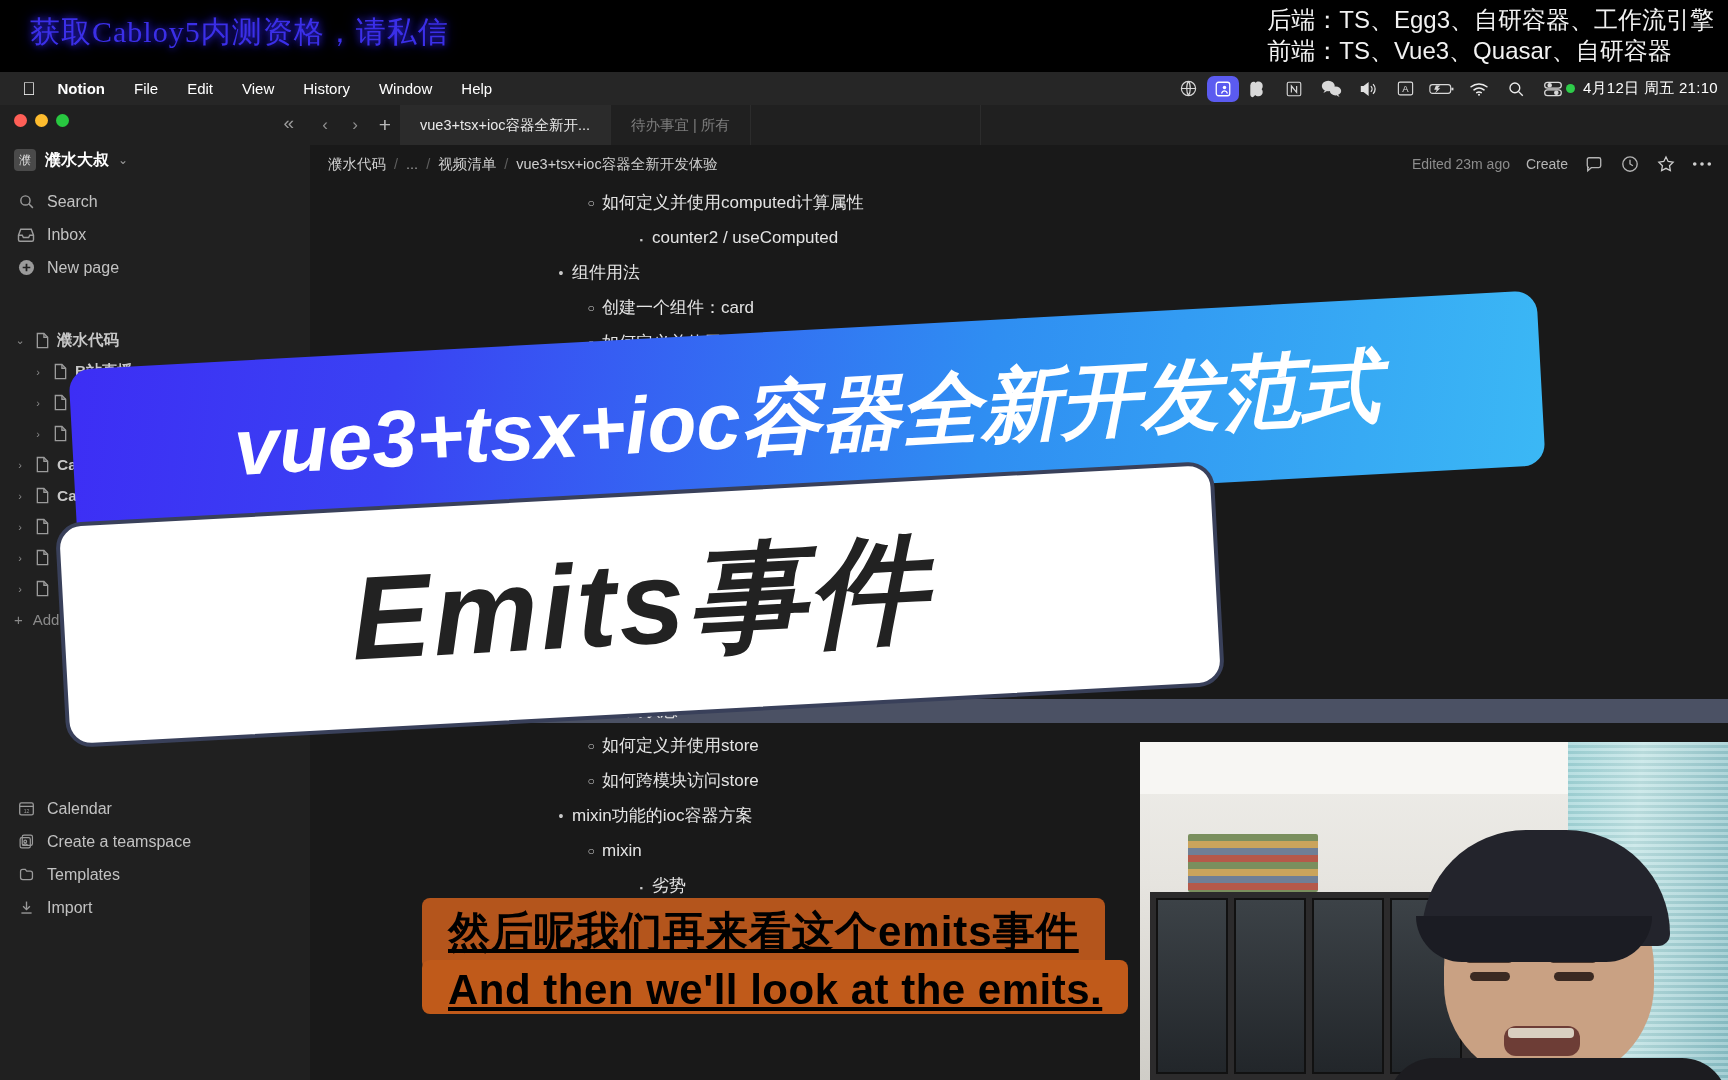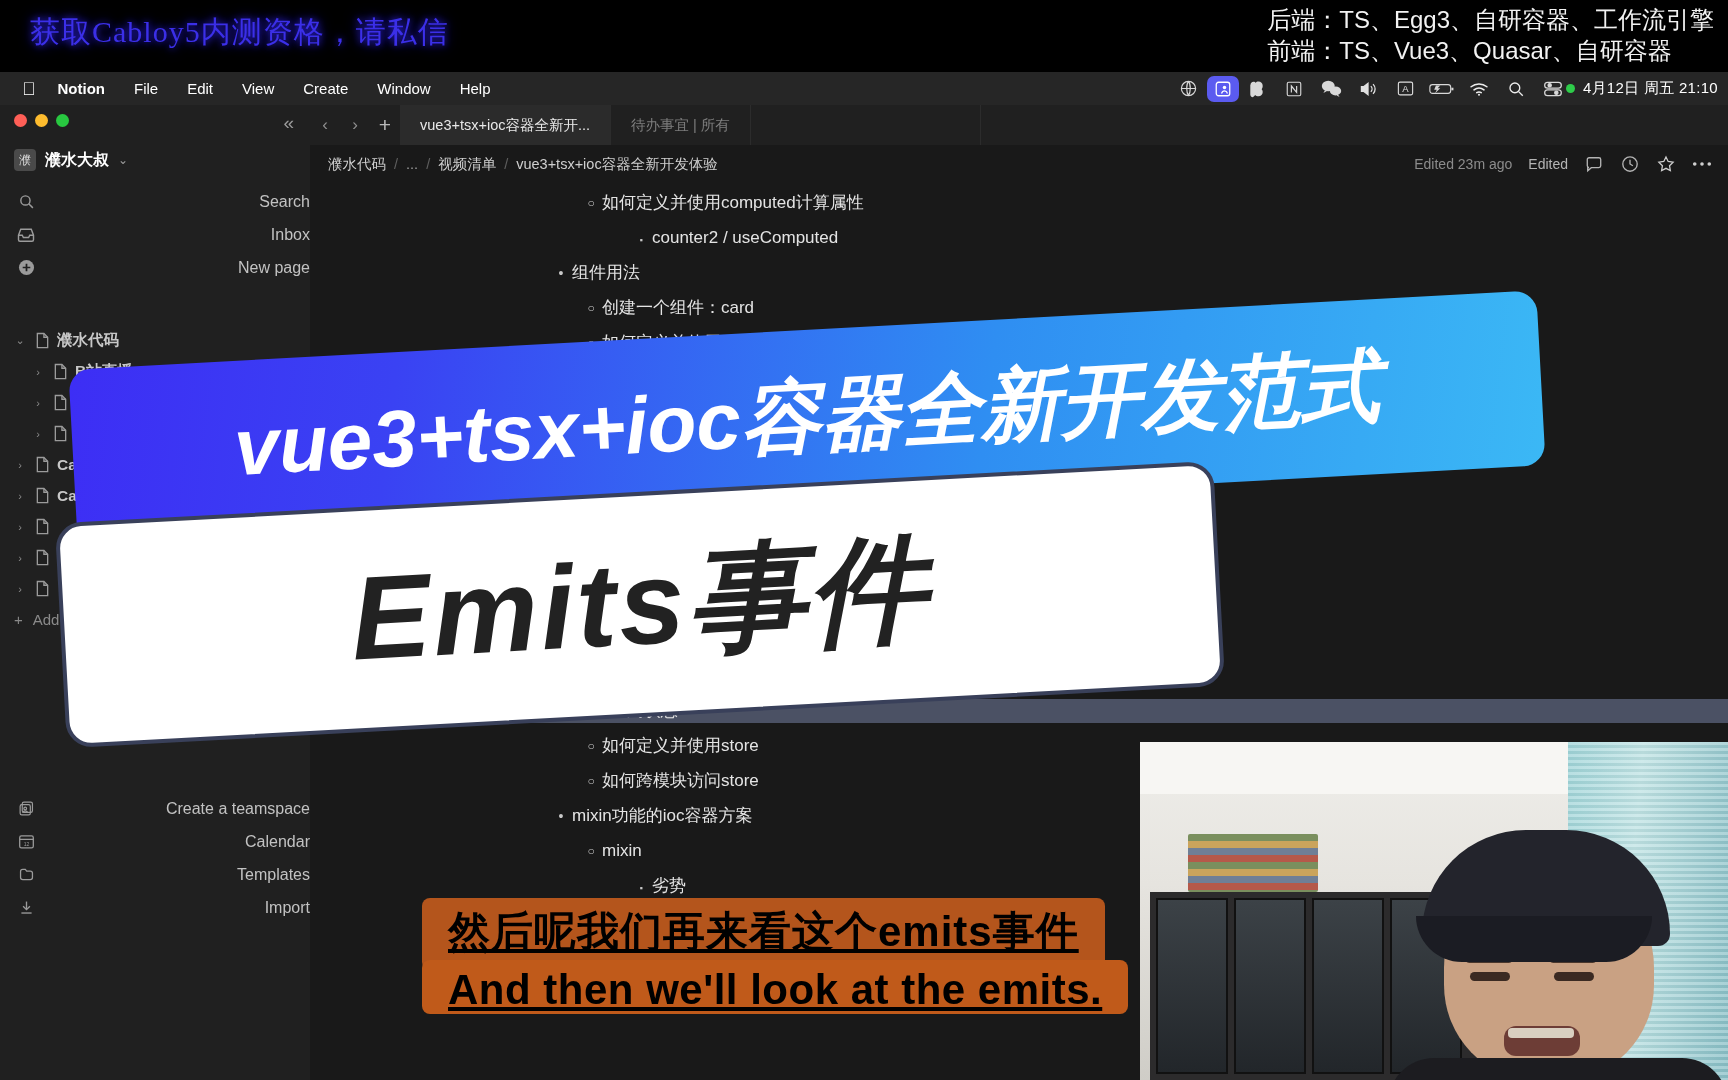--- a/index.html
+++ b/index.html
@@ -62,21 +62,21 @@
   .dot.r{background:#ff5f57;} .dot.y{background:#febc2e;} .dot.g{background:#28c840;}
   .collapse { position:absolute; right:16px; top:7px; color:#9b9b9b; font-size:19px; }
 
   .ws { position:absolute; left:14px; top:44px; display:flex; align-items:center; gap:9px; }
   .ws-ico { width:22px; height:22px; border-radius:4px; background:#4a4a4a; color:#ddd;
             font-size:12px; display:flex; align-items:center; justify-content:center; }
   .ws-name { color:#fff; font-size:16px; font-weight:bold; }
   .ws-chev { color:#9b9b9b; font-size:12px; }
 
   .nav { position:absolute; left:0; top:80px; width:310px; }
-  .nav-item { height:33px; display:flex; align-items:center; padding-left:16px; color:#c2c2c2; font-size:16px; gap:11px;justify-content:space-between; }
+  .nav-item { height:33px; display:flex; align-items:center; padding-left:16px; color:#c2c2c2; font-size:16px; gap:11px; }
   .nav-item .ic { width:20px; display:flex; align-items:center; justify-content:center; color:#9b9b9b; }
   .nav-item.np .ic { color:#9b9b9b; }
 
   .tree { position:absolute; left:0; top:220px; width:310px; }
   .tree-row { height:31px; display:flex; align-items:center; color:#c8c8c8; font-size:15.5px; font-weight:bold; gap:7px; }
   .tree-row .arrow { width:16px; text-align:center; color:#8a8a8a; font-size:11px; font-weight:normal; }
   .tree-row .pg { color:#9b9b9b; display:flex; align-items:center; }
   .tree-row.l0 { padding-left:12px; }
   .tree-row.l1 { padding-left:30px; }
   .tree-add { height:31px; display:flex; align-items:center; padding-left:14px; color:#8a8a8a; font-size:15px; gap:10px; }
@@ -187,21 +187,21 @@
       <div>前端：TS、Vue3、Quasar、自研容器</div>
     </div>
   </div>
 
   <div class="menubar">
     <div class="apple"></div>
     <div class="mi bold">Notion</div>
     <div class="mi">File</div>
     <div class="mi">Edit</div>
     <div class="mi">View</div>
-    <div class="mi">Create</div>
+    <div class="mi">History</div>
     <div class="mi">Window</div>
     <div class="mi">Help</div>
 
     <div class="menu-right">
       <div class="tray">
         <svg width="19" height="19" viewBox="0 0 24 24" fill="none" stroke="#d8d8d8" stroke-width="1.5">
           <circle cx="12" cy="12" r="9"></circle>
             <path d="M3 12h18M12 3c3 3.5 3 14 0 18M12 3c-3 3.5-3 14 0 18"></path>
         </svg>
       </div>
@@ -415,40 +415,40 @@
             </span>
           <span></span>
         </div>
         <div class="tree-add">
           <span>+</span>
           <span>Add a page</span>
         </div>
       </div>
 
       <div class="bottom-nav">
+        <div class="nav-item">
+          <span class="ic">
+            <svg width="17" height="17" viewBox="0 0 20 20" fill="none" stroke="#9b9b9b" stroke-width="1.5">
+                <rect x="2" y="3.5" width="16" height="14" rx="2"></rect>
+                <path d="M2 7.5h16"></path>
+                <text x="10" y="15" font-size="6" fill="#9b9b9b" stroke="none" text-anchor="middle" font-family="Liberation Sans, sans-serif">12</text>
+              </svg>
+          </span>
+          <span>Calendar</span>
+        </div>
         <div class="nav-item">
           <span class="ic">
             <svg width="17" height="17" viewBox="0 0 20 20" fill="none" stroke="#9b9b9b" stroke-width="1.4">
                 <rect x="5" y="2.5" width="12" height="12" rx="2"></rect>
                 <rect x="2.5" y="5.5" width="12" height="12" rx="2"></rect>
                 <circle cx="8.5" cy="10" r="1.6"></circle>
                 <path d="M5.5 15c.6-1.6 1.7-2.3 3-2.3s2.4.7 3 2.3"></path>
               </svg>
           </span>
           <span>Create a teamspace</span>
-        </div>
-        <div class="nav-item">
-          <span class="ic">
-            <svg width="17" height="17" viewBox="0 0 20 20" fill="none" stroke="#9b9b9b" stroke-width="1.5">
-                <rect x="2" y="3.5" width="16" height="14" rx="2"></rect>
-                <path d="M2 7.5h16"></path>
-                <text x="10" y="15" font-size="6" fill="#9b9b9b" stroke="none" text-anchor="middle" font-family="Liberation Sans, sans-serif">12</text>
-              </svg>
-          </span>
-          <span>Calendar</span>
         </div>
         <div class="nav-item">
           <span class="ic">
             <svg width="17" height="17" viewBox="0 0 20 20" fill="none" stroke="#9b9b9b" stroke-width="1.5">
                 <path d="M3 6.5c0-1.5 1.2-2.5 2.6-2.5h3l1.6 2h4.2c1.4 0 2.6 1 2.6 2.5v5c0 1.5-1.2 2.5-2.6 2.5H5.6C4.2 16 3 15 3 13.5z"></path>
               </svg>
           </span>
           <span>Templates</span>
         </div>
         <div class="nav-item">
@@ -479,21 +479,21 @@
           <span>濮水代码</span>
           <span class="sep">/</span>
           <span class="dim">...</span>
           <span class="sep">/</span>
           <span>视频清单</span>
           <span class="sep">/</span>
           <span>vue3+tsx+ioc容器全新开发体验</span>
         </div>
         <div class="crumb-right">
           <span class="edited">Edited 23m ago</span>
-          <span>Edited</span>
+          <span>Create</span>
           <span class="ci">
             <svg width="18" height="17" viewBox="0 0 20 19" fill="none" stroke="#b4b4b4" stroke-width="1.5">
                 <path d="M2.5 4a2 2 0 012-2h11a2 2 0 012 2v7a2 2 0 01-2 2H7l-4 3.5V13H4.5a2 2 0 01-2-2z"></path>
               </svg>
           </span>
           <span class="ci">
             <svg width="18" height="18" viewBox="0 0 20 20" fill="none" stroke="#b4b4b4" stroke-width="1.5">
                 <circle cx="10" cy="10" r="8"></circle>
                 <path d="M10 5.2V10l3.2 2"></path>
               </svg>

